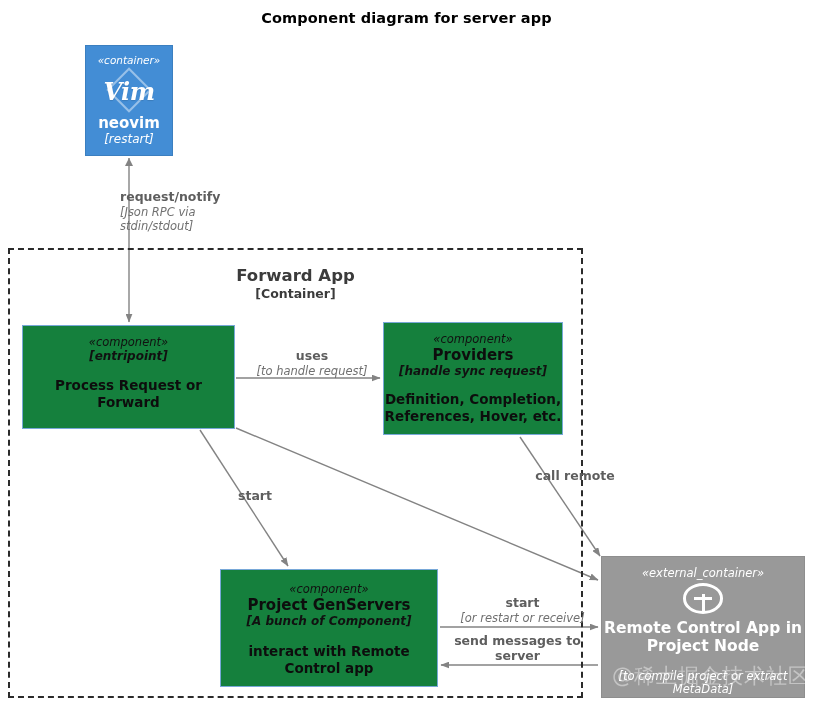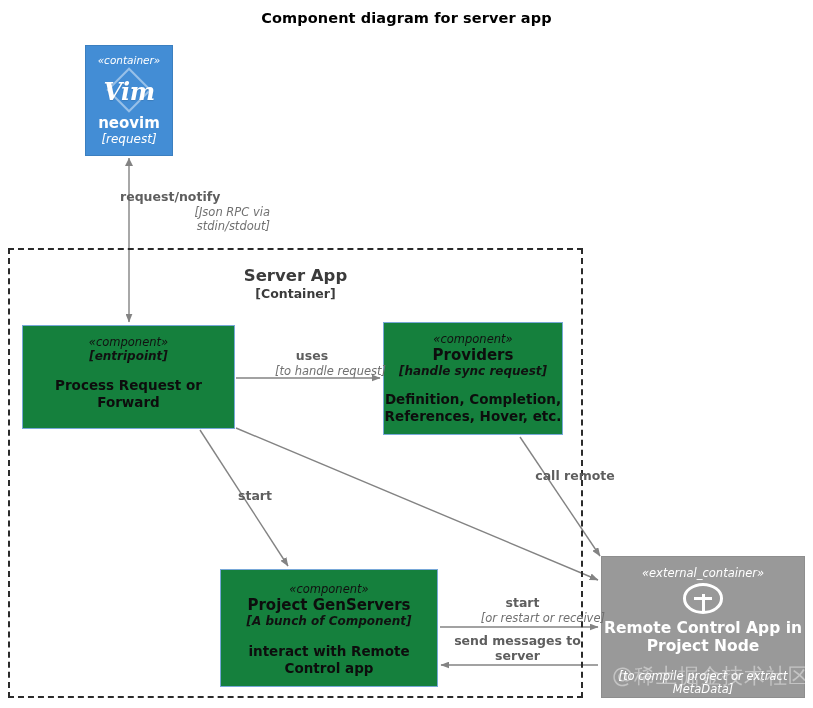--- a/index.html
+++ b/index.html
@@ -264,21 +264,20 @@
     font-size: 12.5px;
     font-weight: bold;
     color: #5e5e5e;
     display: block;
   }
   .edge-label .el-tech {
     font-size: 11.5px;
     font-style: italic;
     color: #707070;
     display: block;
-    text-align: right;
   }
 
   #label-request-notify { left: 120px; top: 189px; width: 150px; text-align: left; }
   #label-uses           { left: 238px; top: 348px; width: 148px; }
   #label-call-remote    { left: 495px; top: 468px; width: 160px; }
   #label-start-diag     { left: 210px; top: 488px; width: 90px; }
   #label-start-restart  { left: 440px; top: 595px; width: 165px; }
   #label-send-messages  { left: 440px; top: 633px; width: 155px; }
   #label-send-messages .el-name { line-height: 1.22; }
 
@@ -320,32 +319,32 @@
 
     <line x1="520" y1="437" x2="600" y2="556" stroke="#838383" stroke-width="1.4" marker-end="url(#arrowhead)"></line>
 
     <line x1="440" y1="627" x2="598" y2="627" stroke="#838383" stroke-width="1.4" marker-end="url(#arrowhead)"></line>
 
     <line x1="598" y1="665" x2="441" y2="665" stroke="#838383" stroke-width="1.4" marker-end="url(#arrowhead)"></line>
   </svg>
 
   <div class="abs" id="server-app-boundary"></div>
   <div class="abs" id="server-app-label">
-    <div class="bnd-name">Server App</div>
+    <div class="bnd-name">Forward App</div>
     <div class="bnd-type">[Container]</div>
   </div>
 
   <div class="abs node container-blue" id="node-neovim">
     <div class="stereotype">«container»</div>
     <div class="vim-logo">
       <div class="vim-diamond"></div>
       <div class="vim-text">Vim</div>
     </div>
     <div class="node-name">neovim</div>
-    <div class="node-tech">[request]</div>
+    <div class="node-tech">[restart]</div>
   </div>
 
   <div class="abs node blue" id="node-server-genserver">
     <div class="stereotype">«component»</div>
     <div class="node-tech">[entripoint]</div>
     <div class="node-desc">Process Request or Forward</div>
   </div>
 
   <div class="abs node blue" id="node-providers">
     <div class="stereotype">«component»</div>

